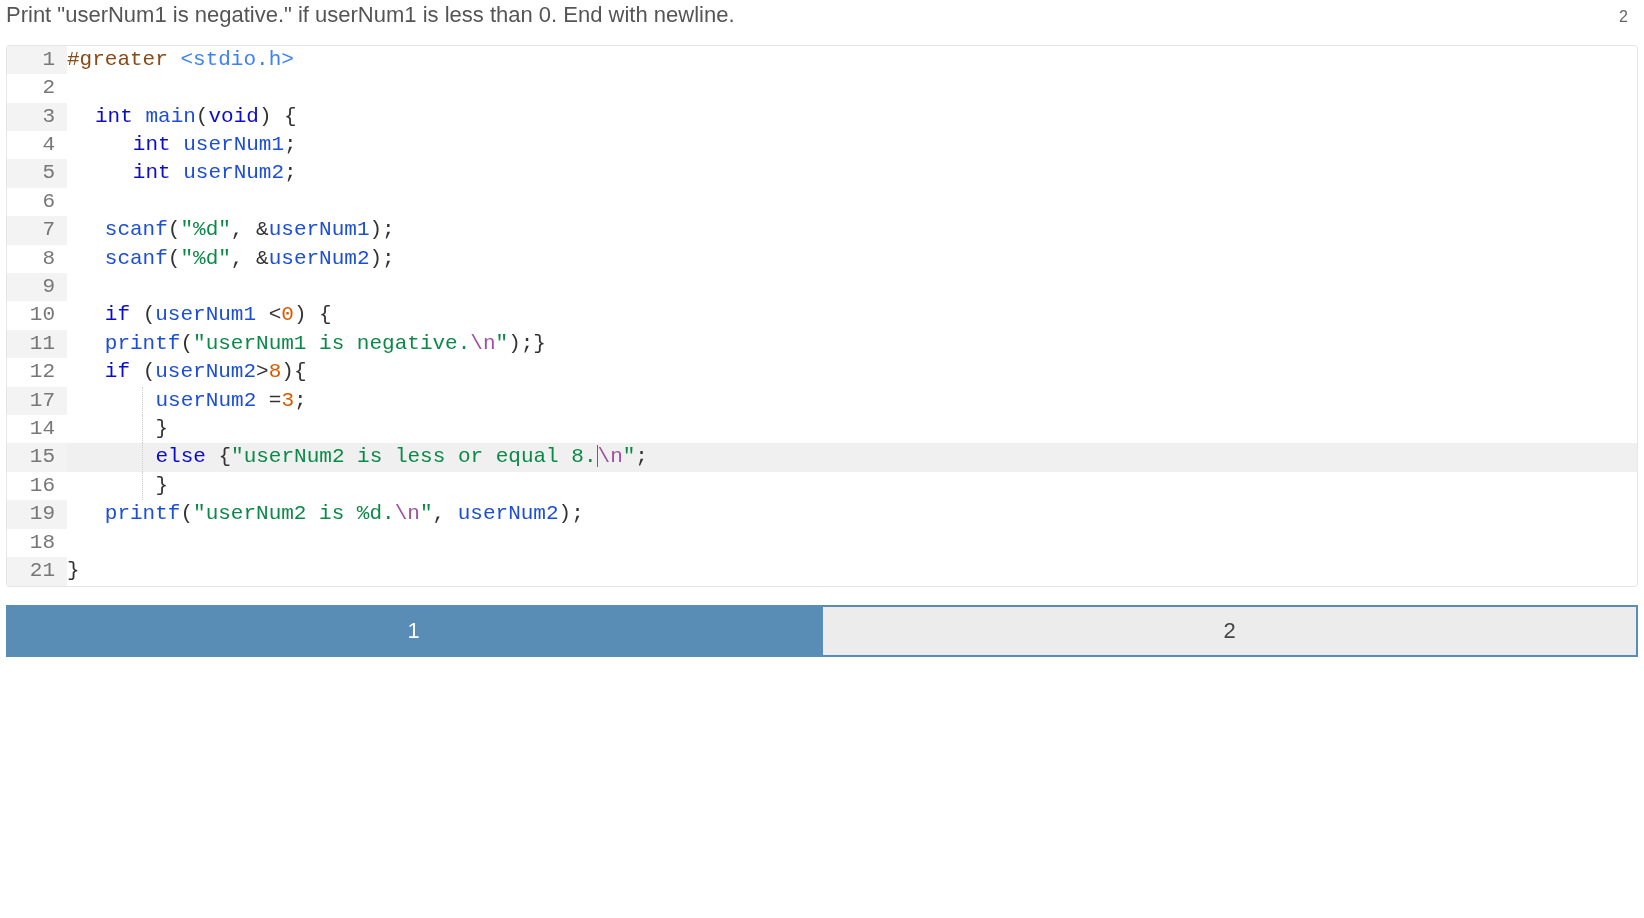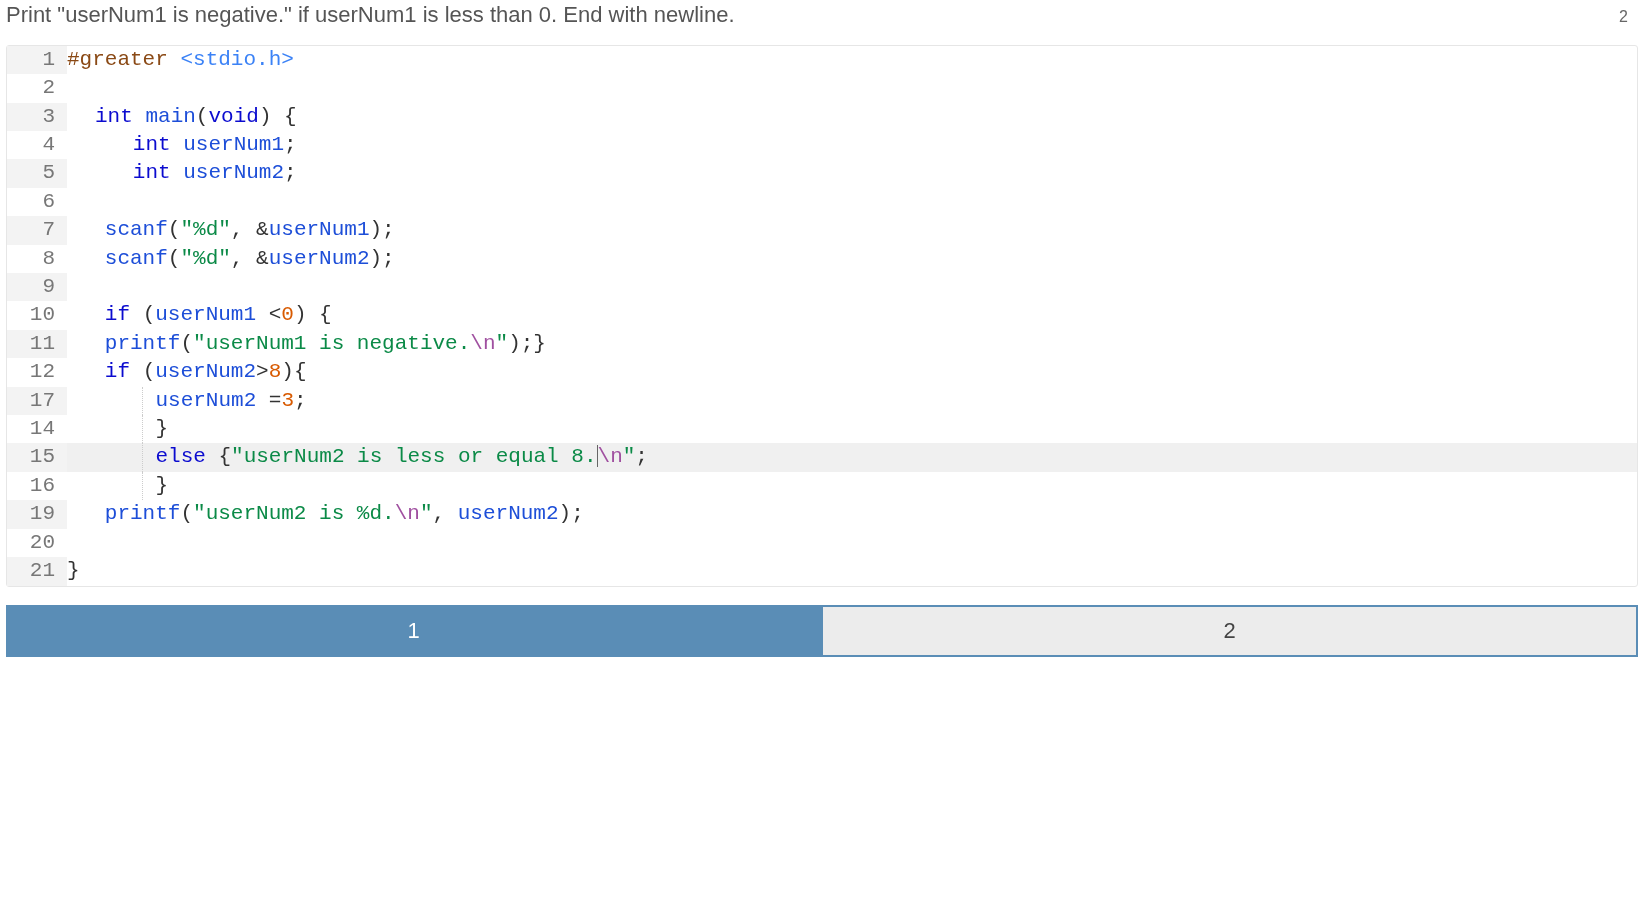--- a/index.html
+++ b/index.html
@@ -203,21 +203,21 @@
       <div class="content">   <span class="indent-guide" style="width:38px"></span> <span class="k-pun">}</span></div>
     </div>
 
 
     <div class="line">
       <div class="gutter">19</div>
       <div class="content">   <span class="k-id">printf</span><span class="k-pun">(</span><span class="k-str">"userNum2 is %d.</span><span class="k-esc">\n</span><span class="k-str">"</span><span class="k-pun">, </span><span class="k-id">userNum2</span><span class="k-pun">);</span></div>
     </div>
 
     <div class="line">
-      <div class="gutter">20</div>
+      <div class="gutter">18</div>
       <div class="content"></div>
     </div>
 
 
     <div class="line">
       <div class="gutter">21</div>
       <div class="content"><span class="k-pun">}</span></div>
     </div>
 
   </div>

